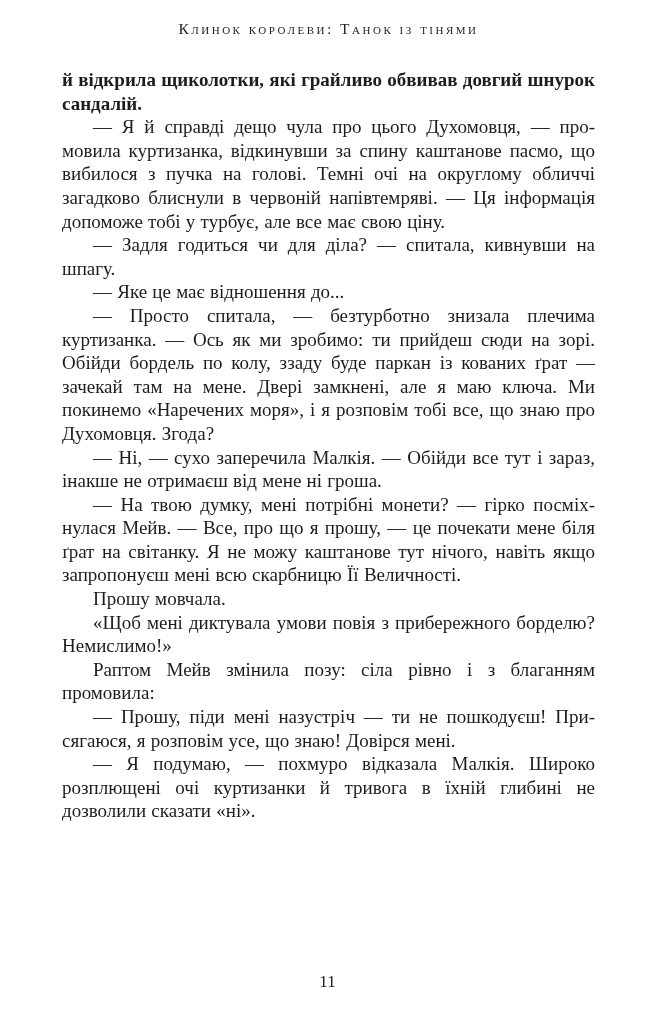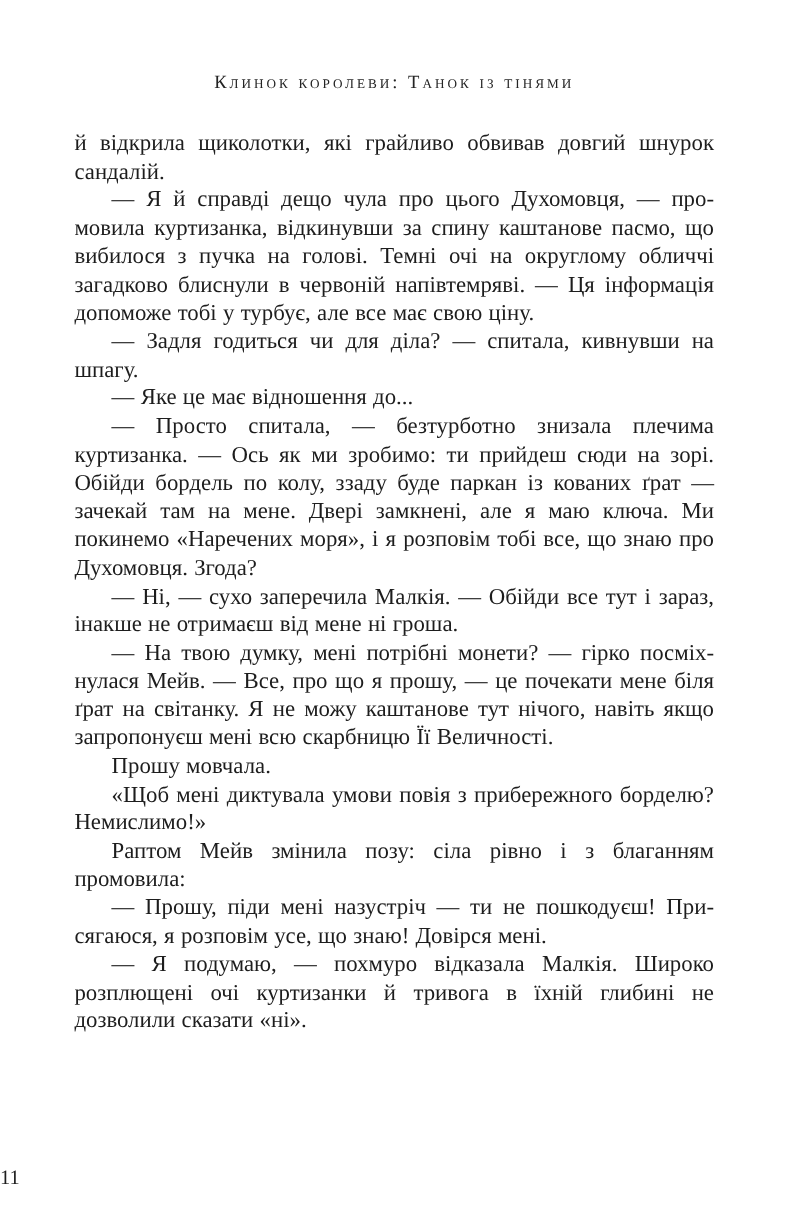--- a/index.html
+++ b/index.html
@@ -9,21 +9,21 @@
   }
   .page {
     position: relative;
     width: 655px;
     height: 1024px;
     margin: 0 auto;
     background: #ffffff;
     color: #1d1d1d;
     font-family: "Liberation Serif", "DejaVu Serif", serif;
     box-sizing: border-box;
-    padding: 60px 60px 0 62px;
+    padding: 20px 60px 0 62px;
     overflow: hidden;
   }
   .running-head {
     text-align: center;
     font-variant: small-caps;
     letter-spacing: 2.5px;
     font-size: 15.5px;
     color: #242424;
     margin-bottom: 30px;
     white-space: nowrap;
@@ -35,27 +35,28 @@
     hyphens: manual;
     word-spacing: 0.5px;
   }
   .body-text p {
     margin: 0;
     padding: 0;
     text-indent: 31px;
   }
   .body-text p.no-indent {
     text-indent: 0;
+    font-weight: bold;
   }
   .page-number {
     position: absolute;
     left: 0;
     right: 0;
     bottom: 32px;
-    text-align: left;
+    text-align: center;
     font-size: 17px;
     color: #1d1d1d;
   }
 </style>
 </head>
 <body>
 
 <div class="page">
   <div class="running-head">Клинок королеви: Танок із тінями</div>
 

